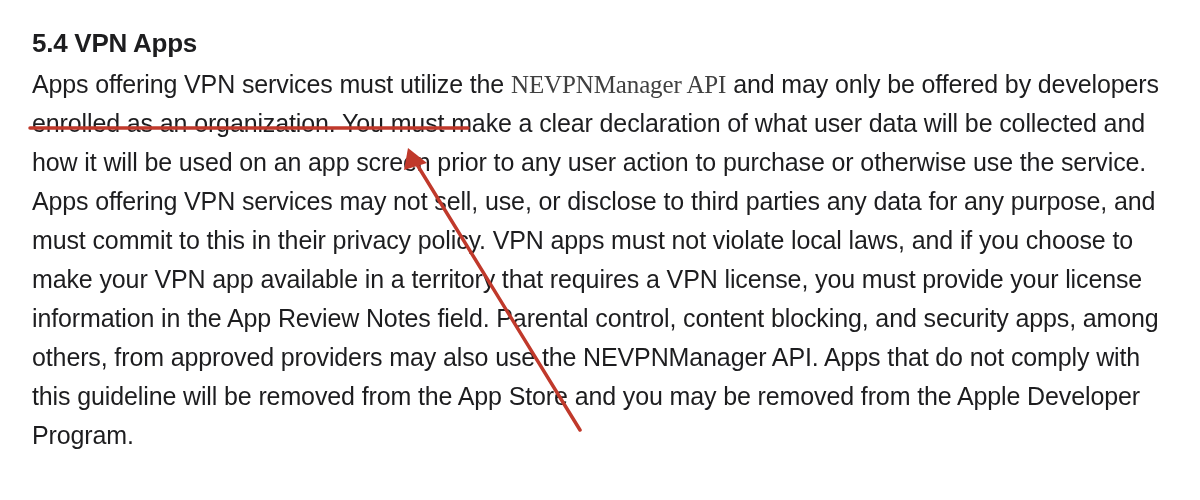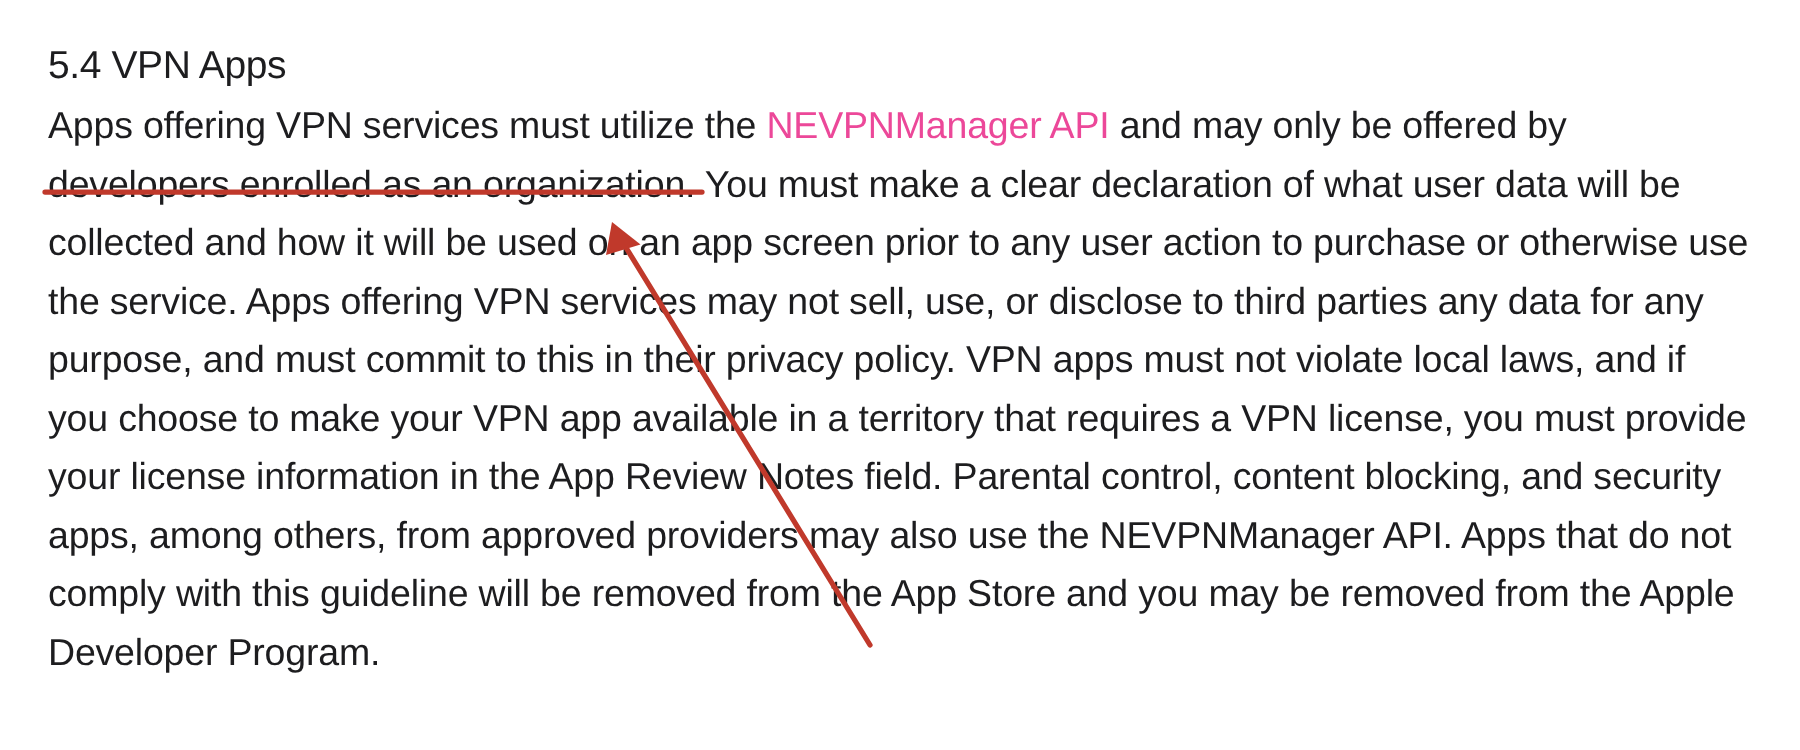--- a/index.html
+++ b/index.html
@@ -11,34 +11,35 @@
       font-family: -apple-system, BlinkMacSystemFont, "Segoe UI", Helvetica, Arial, sans-serif;
       background: #ffffff;
       padding: 28px 32px;
       width: 1200px;
       height: 500px;
       position: relative;
       overflow: hidden;
     }
     .heading {
       font-size: 26px;
-      font-weight: 400;
+      font-weight: 700;
       color: #1d1d1f;
       margin-bottom: 6px;
       letter-spacing: -0.01em;
     }
     .body {
       font-size: 25px;
       line-height: 1.56;
       color: #1d1d1f;
       letter-spacing: -0.005em;
     }
     .body a {
-      color: #ec4899;
+      color: #404040;
       text-decoration: none;
+      font-family: Liberation Serif, serif;
     }
     .annotation-svg {
       position: absolute;
       top: 0;
       left: 0;
       width: 1200px;
       height: 500px;
       pointer-events: none;
     }
   </style>

